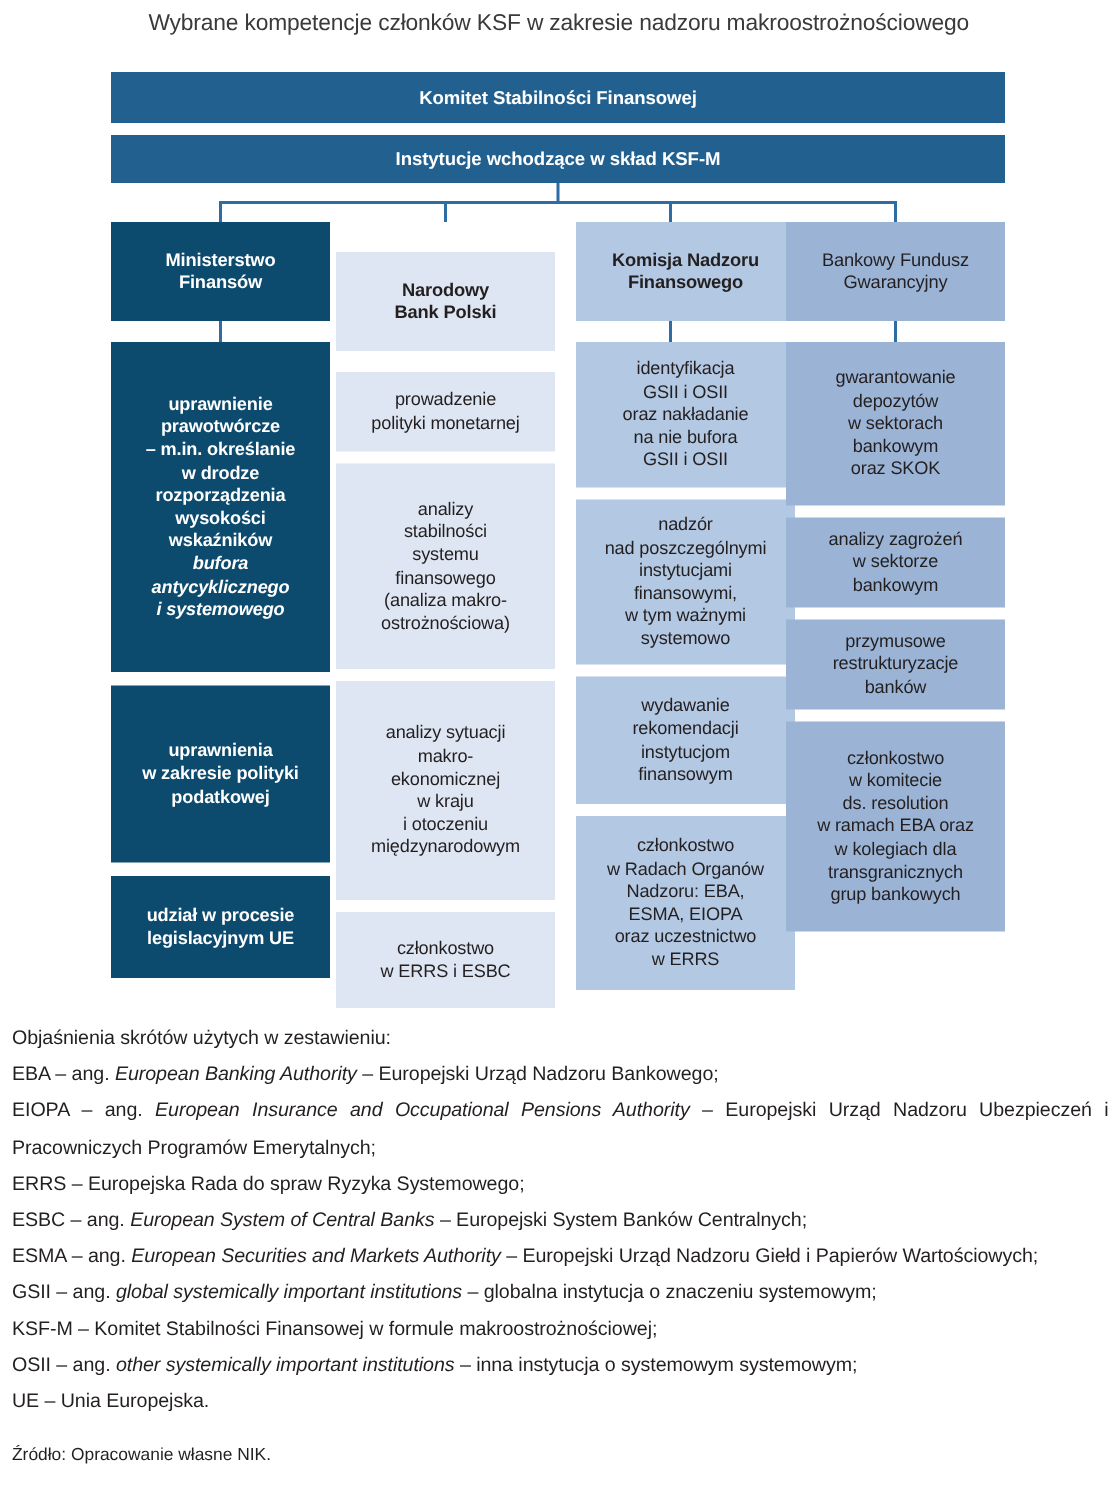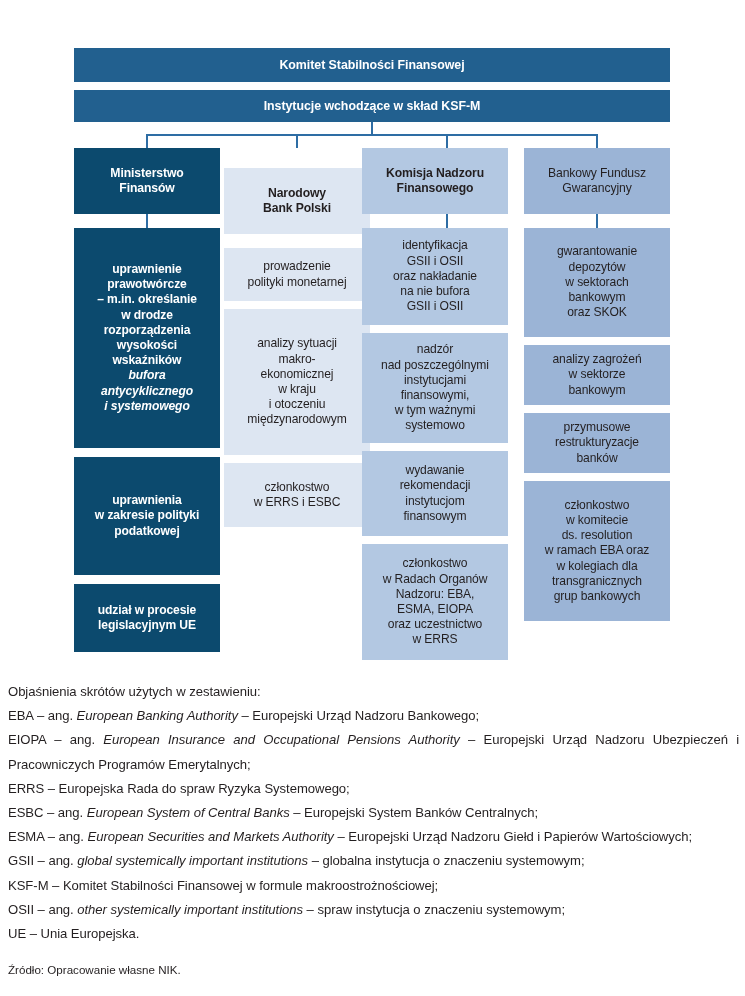--- a/index.html
+++ b/index.html
@@ -57,21 +57,21 @@
     position: absolute;
     background: #2e6da4;
   }
   .conn-v { width: 2px; }
   .conn-h { height: 2px; }
 
   .col { position: absolute; top: 108px; width: 146px; }
 
   .col-1 { left: 74px; }
   .col-2 { left: 224px; }
-  .col-3 { left: 362px; }
+  .col-3 { left: 384px; }
   .col-4 { left: 524px; }
 
   .head {
     position: relative;
     width: 146px;
     display: flex;
     align-items: center;
     justify-content: center;
     text-align: center;
     font-weight: bold;
@@ -126,20 +126,21 @@
     left: 8px; top: 963px;
     font-size: 11.6px;
     color: #231f20;
   }
 </style>
 </head>
 <body>
 
 <div id="page">
 
+  <div class="fig-title">Wybrane kompetencje członków KSF w zakresie nadzoru makroostrożnościowego</div>
 
   <div class="diagram">
 
     <div class="bar" style="left:74px; top:8px; width:596px; height:34px;">Komitet Stabilności Finansowej</div>
 
     <div class="bar" style="left:74px; top:50px; width:596px; height:32px;">Instytucje wchodzące w skład KSF-M</div>
 
     <div class="connector conn-v" style="left:371px; top:82px; height:12px;"></div>
     <div class="connector conn-h" style="left:146px; top:94px; width:452px;"></div>
     <div class="connector conn-v" style="left:146px; top:94px; height:14px;"></div>
@@ -163,20 +164,21 @@
       <div class="box" style="margin-top:9px; height:118px;">uprawnienia<br>w zakresie polityki<br>podatkowej</div>
 
       <div class="box" style="margin-top:9px; height:68px;">udział w procesie<br>legislacyjnym UE</div>
     </div>
 
     <div class="col col-2 c2">
       <div class="head" style="height:66px;margin-top:20px;">Narodowy<br>Bank Polski</div>
 
       <div class="box" style="margin-top:14px; height:53px;">prowadzenie<br>polityki monetarnej</div>
 
+      <div class="box" style="margin-top:8px; height:137px;">analizy<br>stabilności<br>systemu<br>finansowego<br>(analiza makro-<br>ostrożnościowa)</div>
 
       <div class="box" style="margin-top:8px; height:146px;">analizy sytuacji<br>makro-<br>ekonomicznej<br>w kraju<br>i otoczeniu<br>międzynarodowym</div>
 
       <div class="box" style="margin-top:8px; height:64px;">członkostwo<br>w ERRS i ESBC</div>
     </div>
 
     <div class="col col-3 c3">
       <div class="head" style="height:66px;">Komisja Nadzoru<br>Finansowego</div>
 
       <div class="box" style="margin-top:14px; height:97px;">identyfikacja<br>GSII i OSII<br>oraz nakładanie<br>na nie bufora<br>GSII i OSII</div>
@@ -212,20 +214,20 @@
     <p class="nojust"><span>ERRS – Europejska Rada do spraw Ryzyka Systemowego;</span><em></em><span></span></p>
 
     <p class="nojust"><span>ESBC – ang. </span><em>European System of Central Banks</em><span> – Europejski System Banków Centralnych;</span></p>
 
     <p><span>ESMA – ang. </span><em>European Securities and Markets Authority</em><span> – Europejski Urząd Nadzoru Giełd i Papierów Wartościowych;</span></p>
 
     <p class="nojust"><span>GSII – ang. </span><em>global systemically important institutions</em><span> – globalna instytucja o znaczeniu systemowym;</span></p>
 
     <p class="nojust"><span>KSF-M – Komitet Stabilności Finansowej w formule makroostrożnościowej;</span><em></em><span></span></p>
 
-    <p class="nojust"><span>OSII – ang. </span><em>other systemically important institutions</em><span>  – spraw instytucja o znaczeniu systemowym;</span></p>
+    <p class="nojust"><span>OSII – ang. </span><em>other systemically important institutions</em><span>  – inna instytucja o systemowym systemowym;</span></p>
 
     <p class="nojust"><span>UE – Unia Europejska.</span><em></em><span></span></p>
   </div>
 
   <div class="source">Źródło: Opracowanie własne NIK.</div>
 
 </div>
 
 </body></html>

